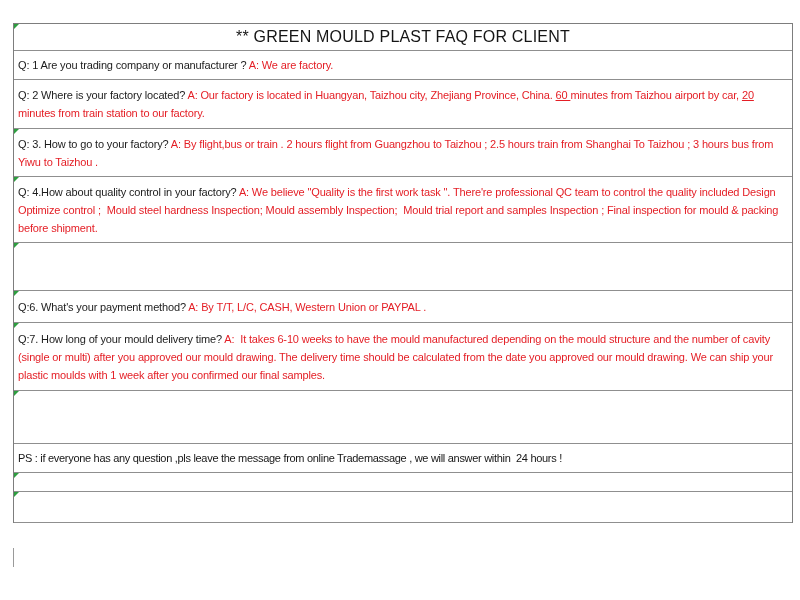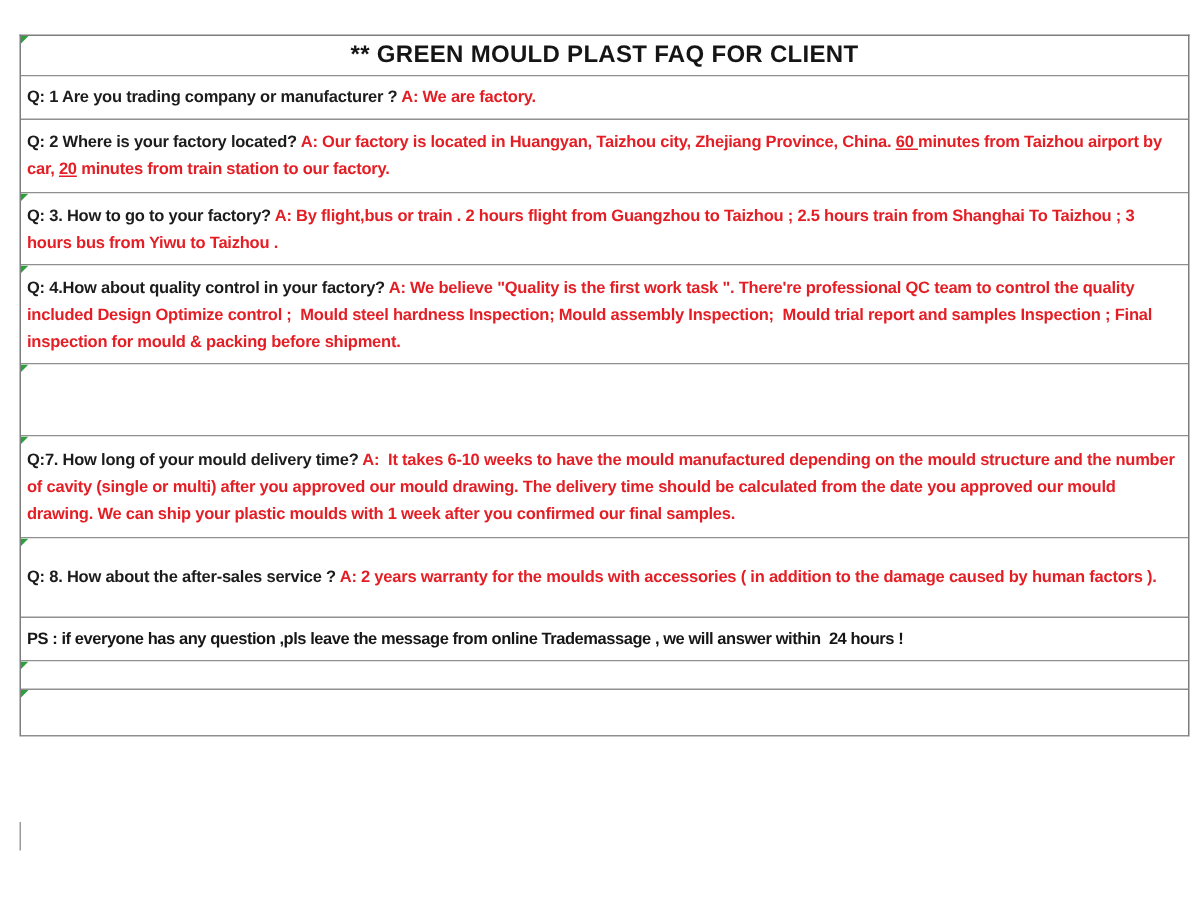--- a/index.html
+++ b/index.html
@@ -25,21 +25,21 @@
     align-items:center;
     box-sizing:border-box;
     border-bottom:1px solid #8f8f8f;
     overflow:hidden;
     background:#ffffff;
   }
   .cell{
     width:100%;
     padding:0 4px;
     font-size:11px;
-    font-weight:bold;
+    font-weight:normal;
     line-height:18px;
     letter-spacing:-0.15px;
     color:#1c1c1c;
     white-space:pre-wrap;
   }
   .oneline .cell{white-space:pre;}
   .q{color:#1c1c1c;}
   .a{color:#e41e25;margin-top:33px;}
   .u{text-decoration:underline;}
   .title-row .cell{
@@ -94,29 +94,32 @@
 
     <div class="row" style="height:66px">
       <span class="flag"></span>
       <div class="cell"><span class="q">Q: 4.How about quality control in your factory? </span><span class="a">A: We believe "Quality is the first work task ". There're professional QC team to control the quality included Design Optimize control ;  Mould steel hardness Inspection; Mould assembly Inspection;  Mould trial report and samples Inspection ; Final inspection for mould &amp; packing before shipment.</span></div>
     </div>
 
     <div class="row" style="height:48px">
       <span class="flag"></span>
     </div>
 
+    <div class="row oneline" style="height:32px">
+      <span class="flag"></span>
+      <div class="cell"><span class="q">Q:6. What's your payment method? </span><span class="a">A: By T/T, L/C, CASH, Western Union or PAYPAL .</span></div>
+    </div>
 
     <div class="row" style="height:68px">
       <span class="flag"></span>
       <div class="cell"><span class="q">Q:7. How long of your mould delivery time? </span><span class="a">A:  It takes 6-10 weeks to have the mould manufactured depending on the mould structure and the number of cavity (single or multi) after you approved our mould drawing. The delivery time should be calculated from the date you approved our mould drawing. We can ship your plastic moulds with 1 week after you confirmed our final samples.</span></div>
     </div>
 
     <div class="row" style="height:53px">
       <span class="flag"></span>
-      <div class="cell"><span class="q">Q: 8. How about the after-sales service ? </span><span class="a">A: 2 years warranty for the moulds with accessories ( in addition to the damage caused by human factors ).</span></div>
     </div>
 
     <div class="row big oneline" style="height:29px">
       <div class="cell">PS : if everyone has any question ,pls leave the message from online Trademassage , we will answer within  24 hours !</div>
     </div>
 
     <div class="row" style="height:19px">
       <span class="flag"></span>
       <div class="cell"></div>
     </div>

